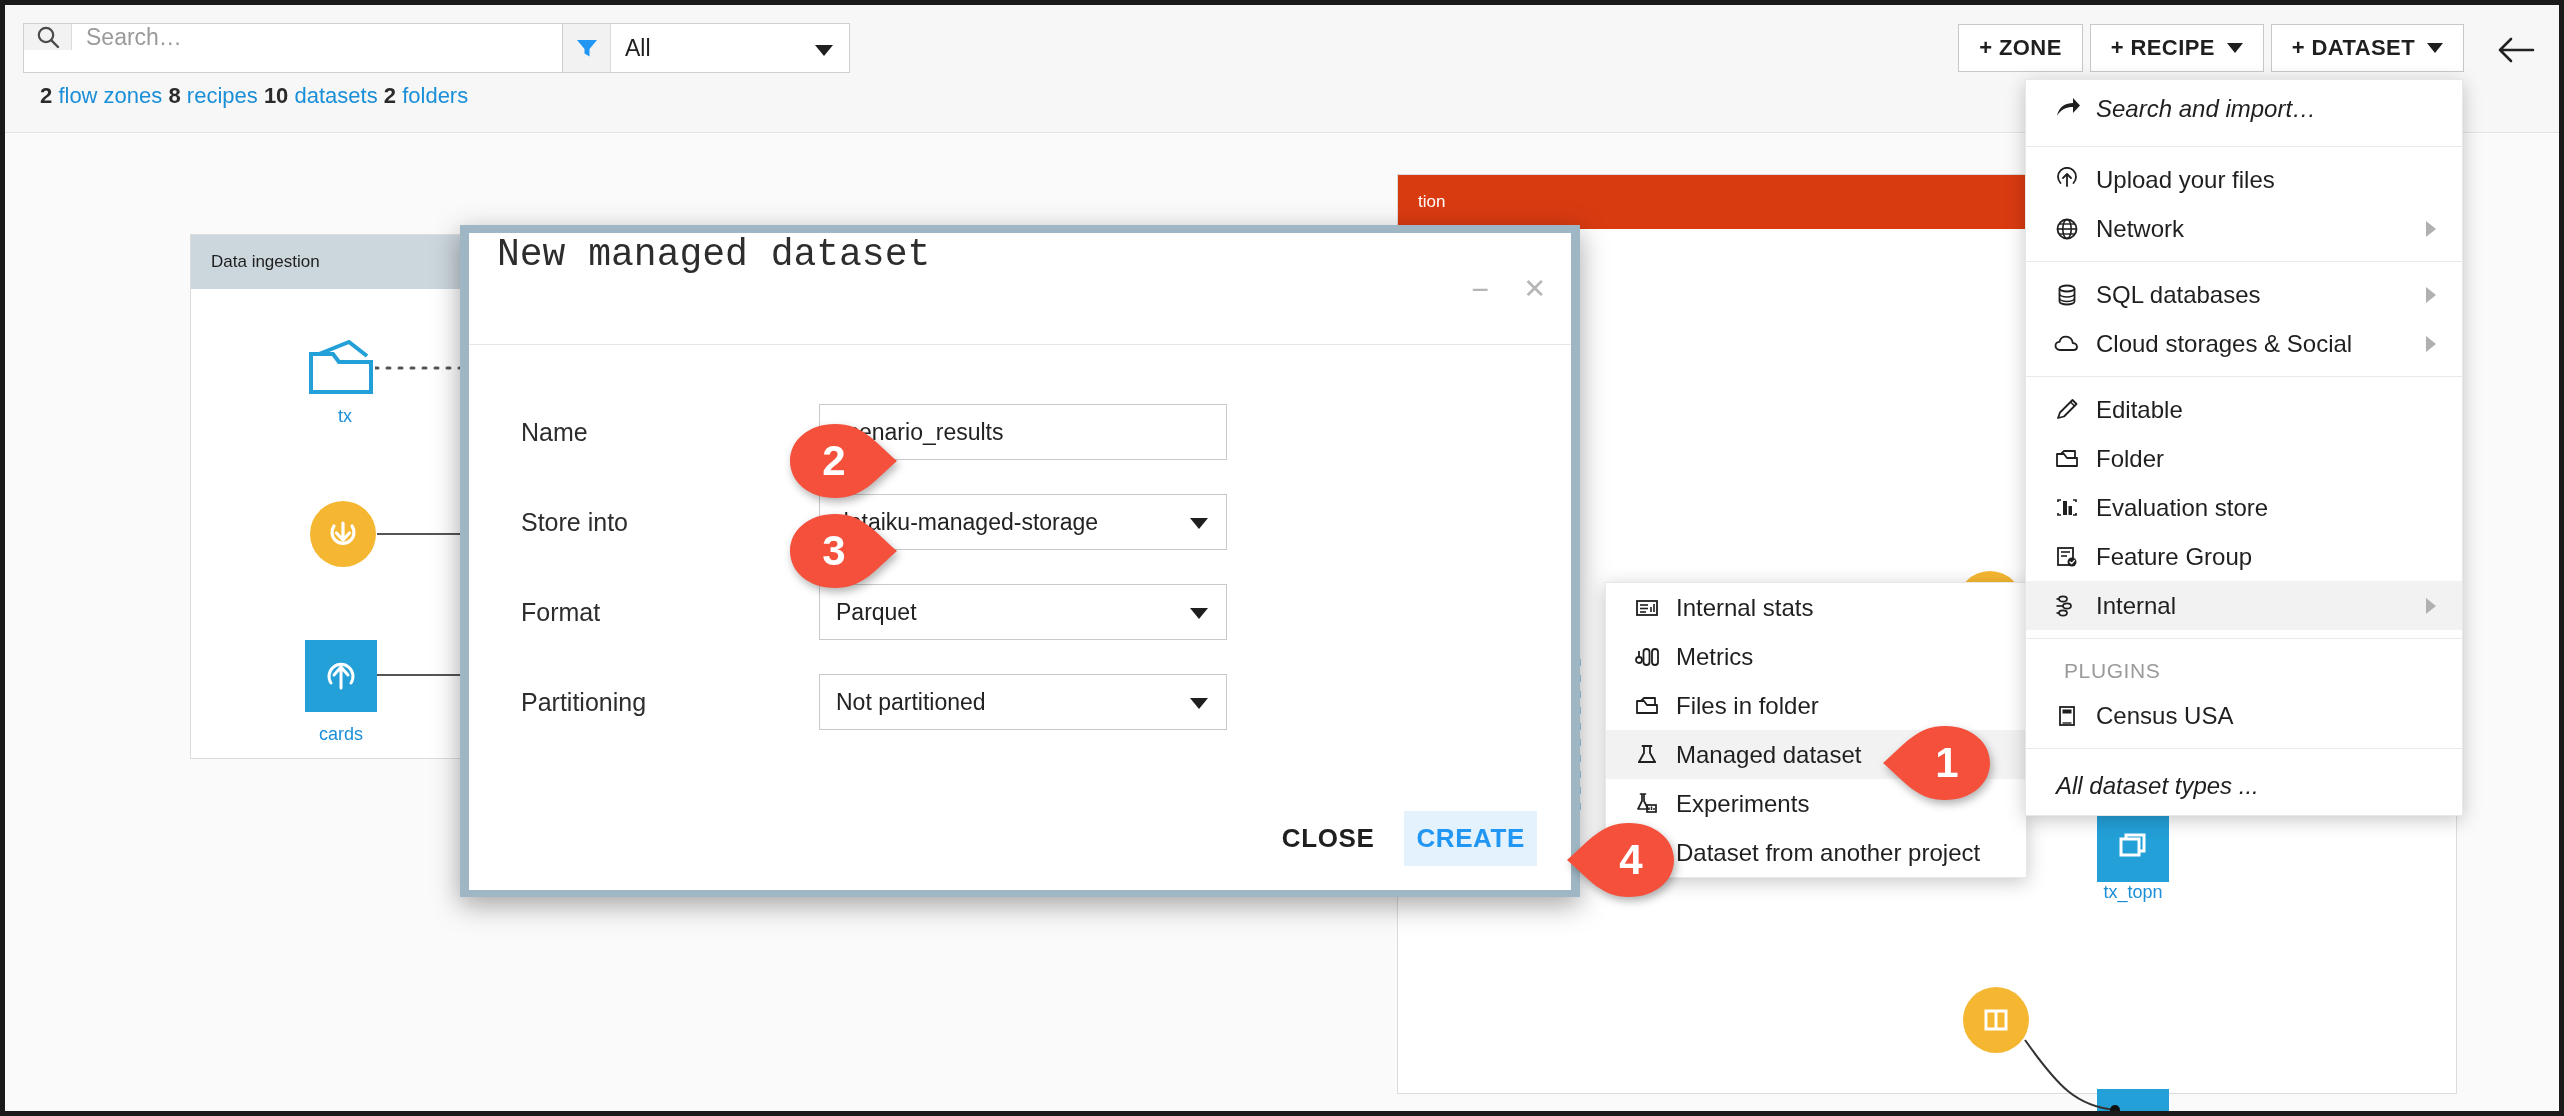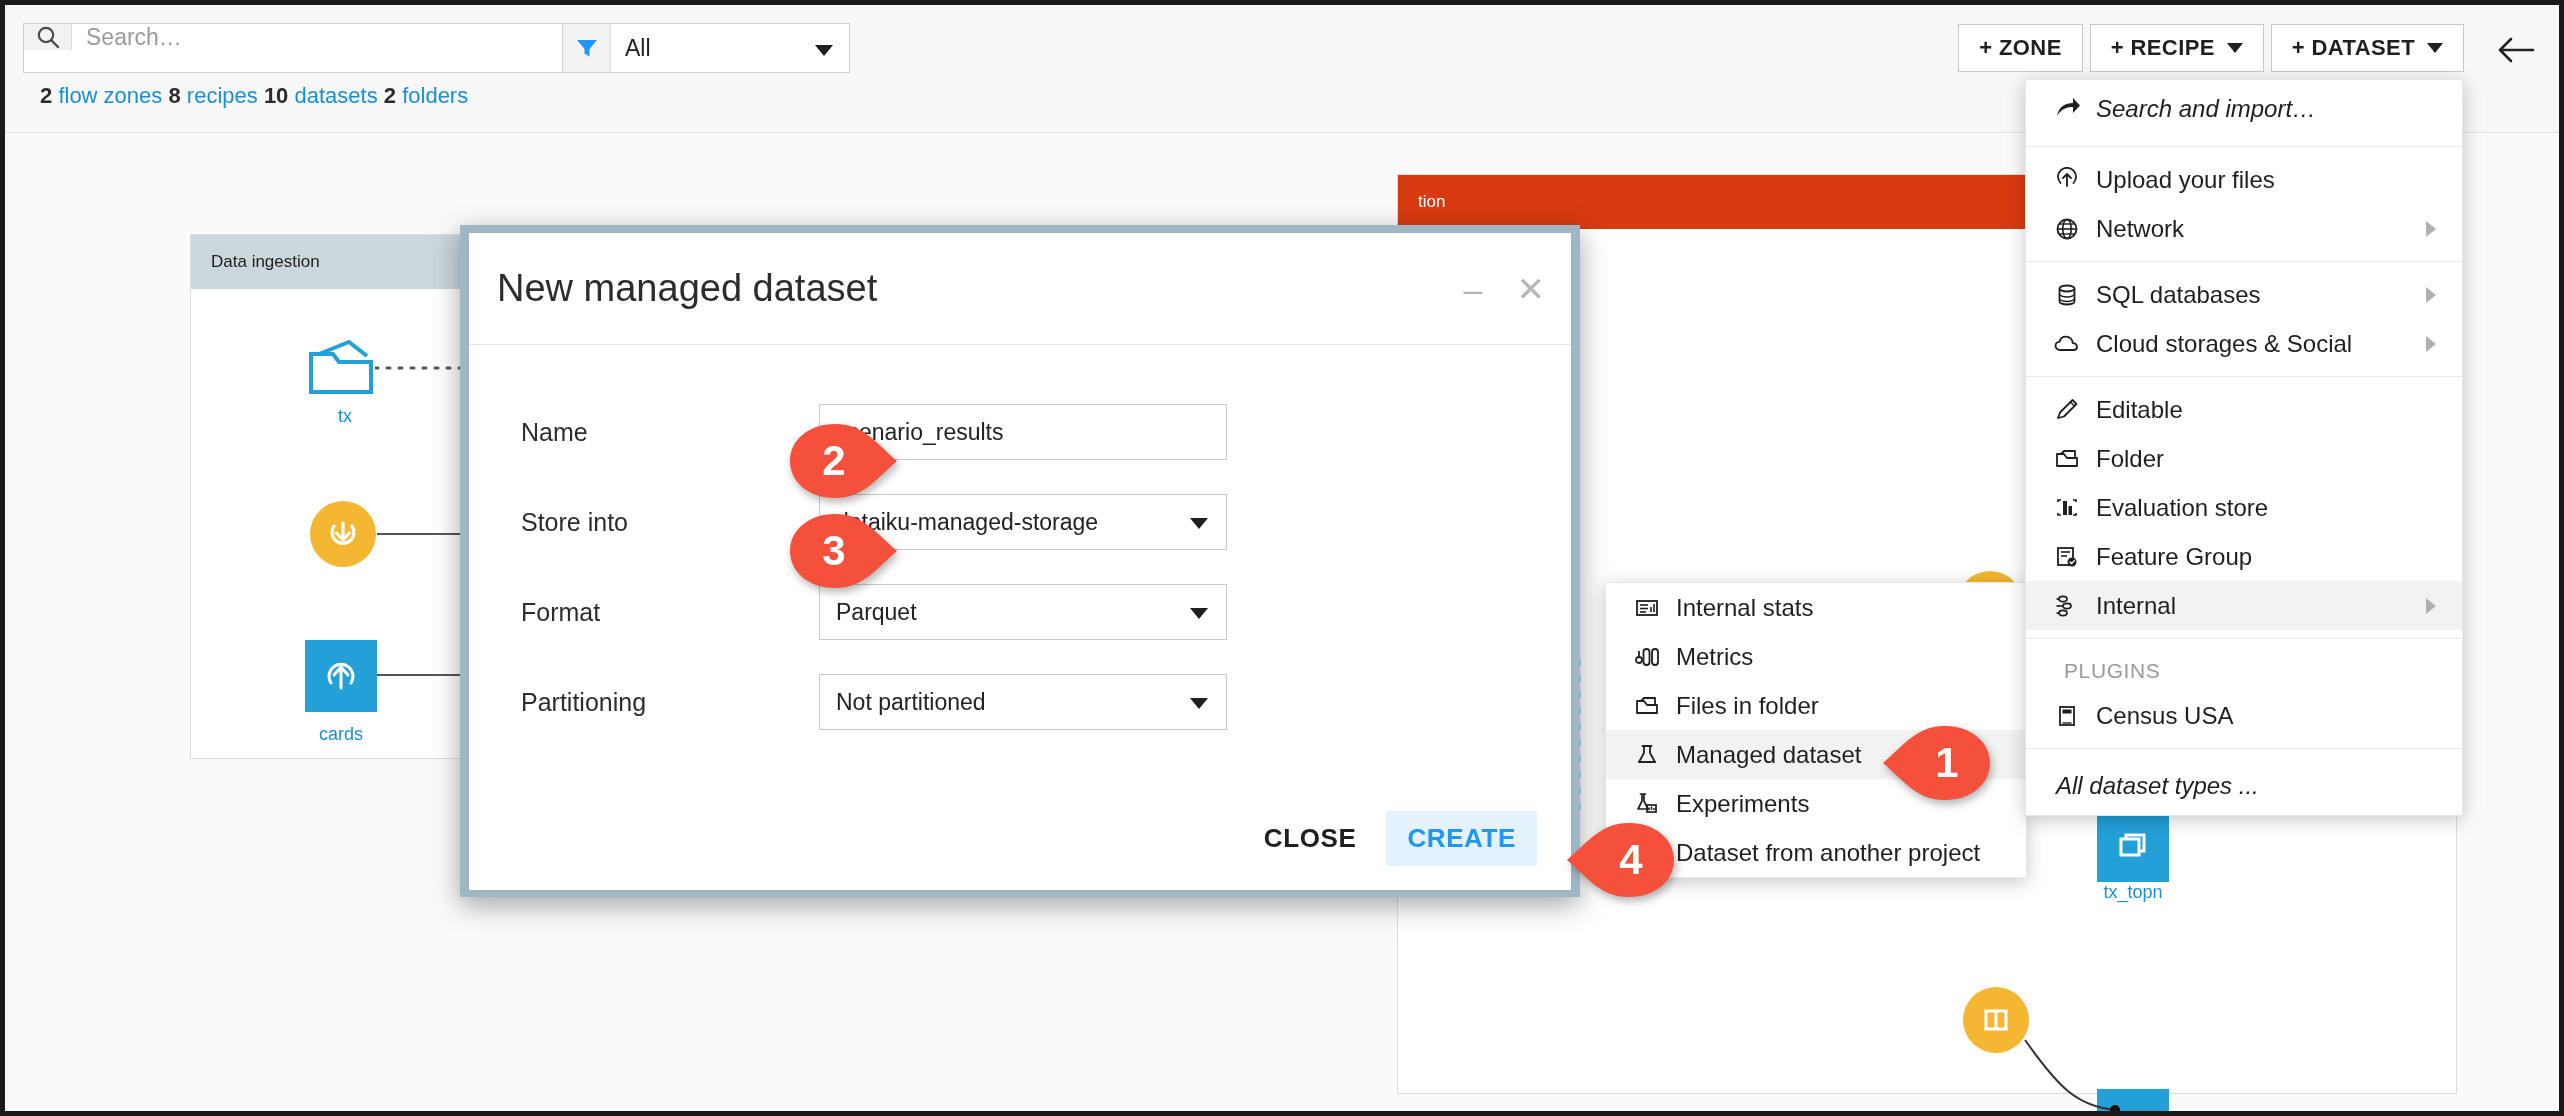--- a/index.html
+++ b/index.html
@@ -165,23 +165,24 @@
   }
   .modal {
     position: absolute;
     left: 464px; top: 228px;
     width: 1102px; height: 657px;
     background: #ffffff;
   }
   .modal-head {
     height: 112px;
     border-bottom: 1px solid #e6e6e6;
-    display: flex; align-items: center;
+    display: flex; align-items: flex-start;
     padding: 0 28px;
     position: relative;
+    font-family: Liberation Mono, monospace;
   }
   .modal-title {
     font-size: 38px; color: #2d2d2d;
   }
   .modal-btns {
     position: absolute; right: 26px; top: 50%;
     transform: translateY(-50%);
     display: flex; align-items: center; gap: 34px;
   }
   .m-min, .m-close {
@@ -219,21 +220,21 @@
     display: flex; align-items: center; gap: 8px;
   }
   .btn-close {
     font-size: 26px; font-weight: bold; color: #1f1f1f;
     letter-spacing: .6px; padding: 12px 22px; cursor: pointer;
     background: transparent; border: 0;
     font-family: "Liberation Sans", sans-serif;
   }
   .btn-create {
     font-size: 26px; font-weight: bold; color: #2196f3;
-    letter-spacing: .6px; padding: 12px 21px; cursor: pointer;
+    letter-spacing: .6px; padding: 12px 12px; cursor: pointer;
     background: #e3f2fd; border: 0;
     font-family: "Liberation Sans", sans-serif;
   }
 
   
   .menu {
     position: absolute;
     background: #fff;
     box-shadow: 0 4px 18px rgba(0,0,0,.22);
     border: 1px solid #e8e8e8;

